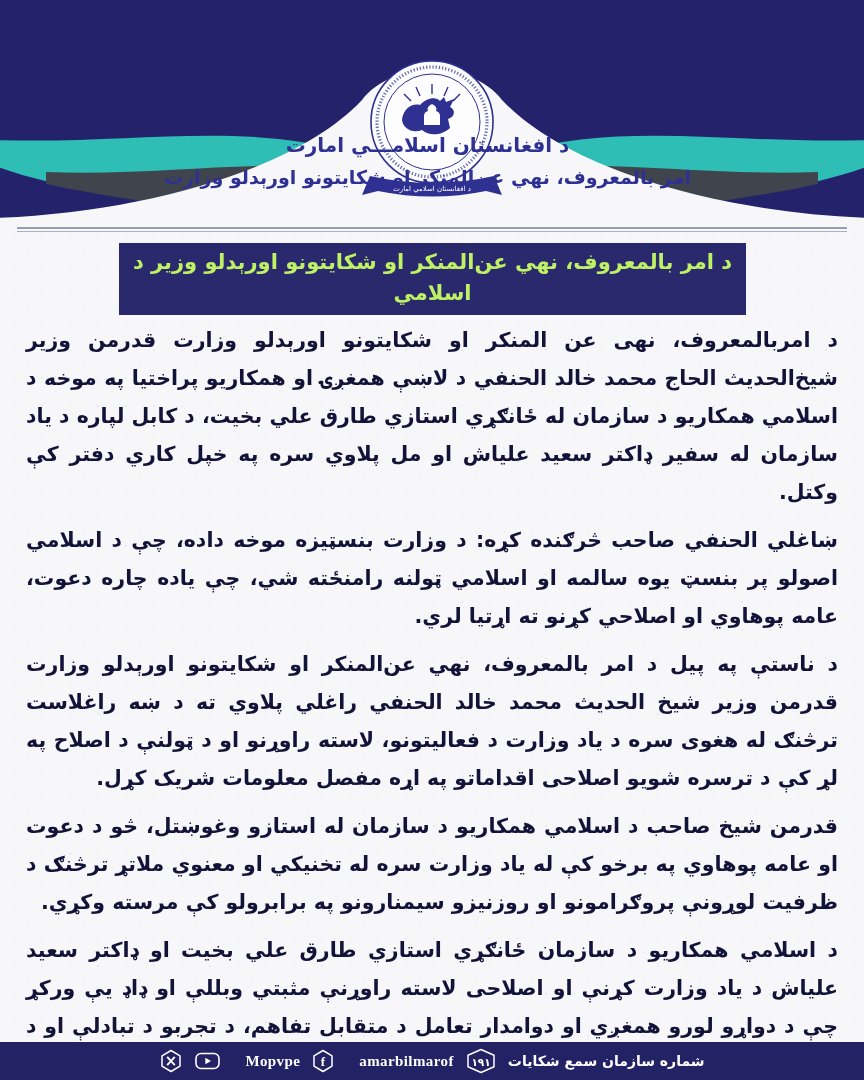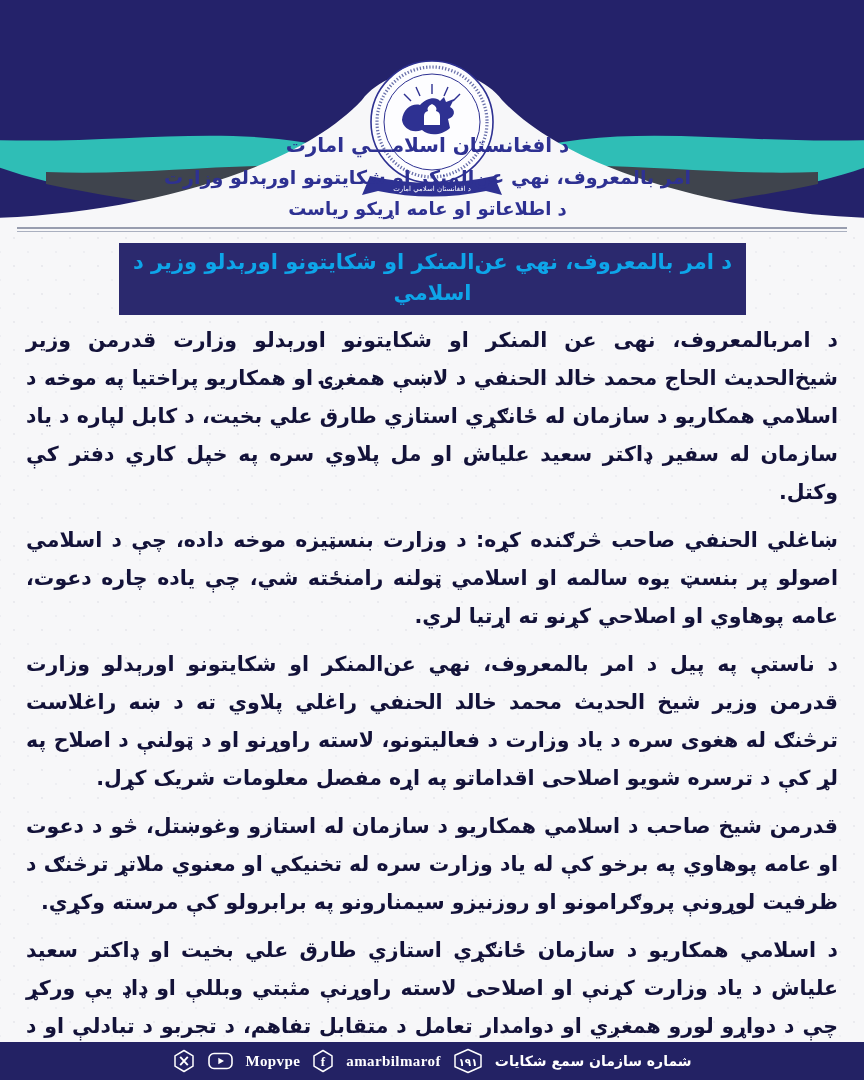--- a/index.html
+++ b/index.html
@@ -16,34 +16,34 @@
   }
   .header-art{position:absolute;top:0;left:0;z-index:0;display:block;}
   .org-lines{position:absolute;top:129px;left:0;right:9px;z-index:2;text-align:center;color:#2e3192;font-weight:bold;}
   .org1{font-size:20px;line-height:32px;}
   .org2{font-size:19px;line-height:32px;}
   .org3{font-size:18px;line-height:32px;}
   .sep{position:absolute;top:227px;left:17px;right:17px;height:2px;z-index:2;
        border-top:2px solid #989daf;border-bottom:1px solid #aab0c0;}
   .title-box{
     position:absolute;top:243px;right:118px;left:119px;z-index:2;
-    background:#2b296e;color:#0ea5e9;text-align:center;
+    background:#2b296e;color:#bef264;text-align:center;
     font-weight:bold;font-size:21px;line-height:31px;padding:4px 10px 6px;
   }
   .title-box span{display:block;}
   .article{position:absolute;top:321px;right:26px;left:26px;z-index:2;
     color:#131239;font-size:20.5px;font-weight:bold;text-align:justify;}
   .article p{margin:0 0 10px 0;line-height:38px;}
   .footer{
     position:absolute;left:0;right:0;bottom:0;height:38px;z-index:3;
     background:#232264;display:flex;align-items:center;justify-content:center;
     gap:11px;direction:ltr;color:#ffffff;
   }
   .footer .icon{display:inline-flex;align-items:center;}
-  .handle{font-family:"Liberation Serif",serif;font-weight:bold;font-size:15px;letter-spacing:.4px;}
+  .handle{font-family:"Liberation Serif",serif;font-weight:bold;font-size:15px;letter-spacing:.4px;margin-left:13px;}
   .hotline{font-size:14px;font-weight:bold;direction:rtl;}
   svg{display:block;}
 </style>
 </head>
 <body>
 
 <div class="page">
 
   <svg class="header-art" width="864" height="232" viewBox="0 0 864 232" aria-hidden="true">
     <rect x="0" y="0" width="864" height="232" fill="#24226a"></rect>
@@ -77,21 +77,20 @@
       <path fill="#ffffff" d="M424,125 L424,116 Q424,112 428,111 Q426,107 432,104 Q438,107 436,111 Q440,112 440,116 L440,125 Z"></path>
 
       <path fill="#2e3192" d="M370,176 Q432,190 494,176 L502,195 L486,191 Q432,202 378,191 L362,195 Z"></path>
       <text x="432" y="191" text-anchor="middle" font-size="7" fill="#ffffff" font-family="DejaVu Sans, sans-serif">د افغانستان اسلامي امارت</text>
     </g>
   </svg>
 
   <div class="org-lines">
     <div class="org1">د افغانستان اسلامـــي امارت</div>
     <div class="org2">امر بالمعروف، نهي عن‌المنکر او شکایتونو اورېدلو وزارت</div>
-    <div class="org3">د اطلاعاتو او عامه اړیکو ریاست</div>
   </div>
 
   <div class="sep"></div>
 
   <div class="title-box">
     <span>د امر بالمعروف، نهي عن‌المنکر او شکایتونو اورېدلو وزیر د اسلامي</span>
   </div>
 
   <div class="article">
     <p>د امربالمعروف، نهی عن المنکر او شکایتونو اورېدلو وزارت قدرمن وزیر شیخ‌الحدیث الحاج محمد خالد الحنفي د لاښې همغږۍ او همکاریو پراختیا په موخه د اسلامي همکاریو د سازمان له ځانګړي استازي طارق علي بخیت، د کابل لپاره د یاد سازمان له سفیر ډاکتر سعید علیاش او مل پلاوي سره په خپل کاري دفتر کې وکتل.</p>

